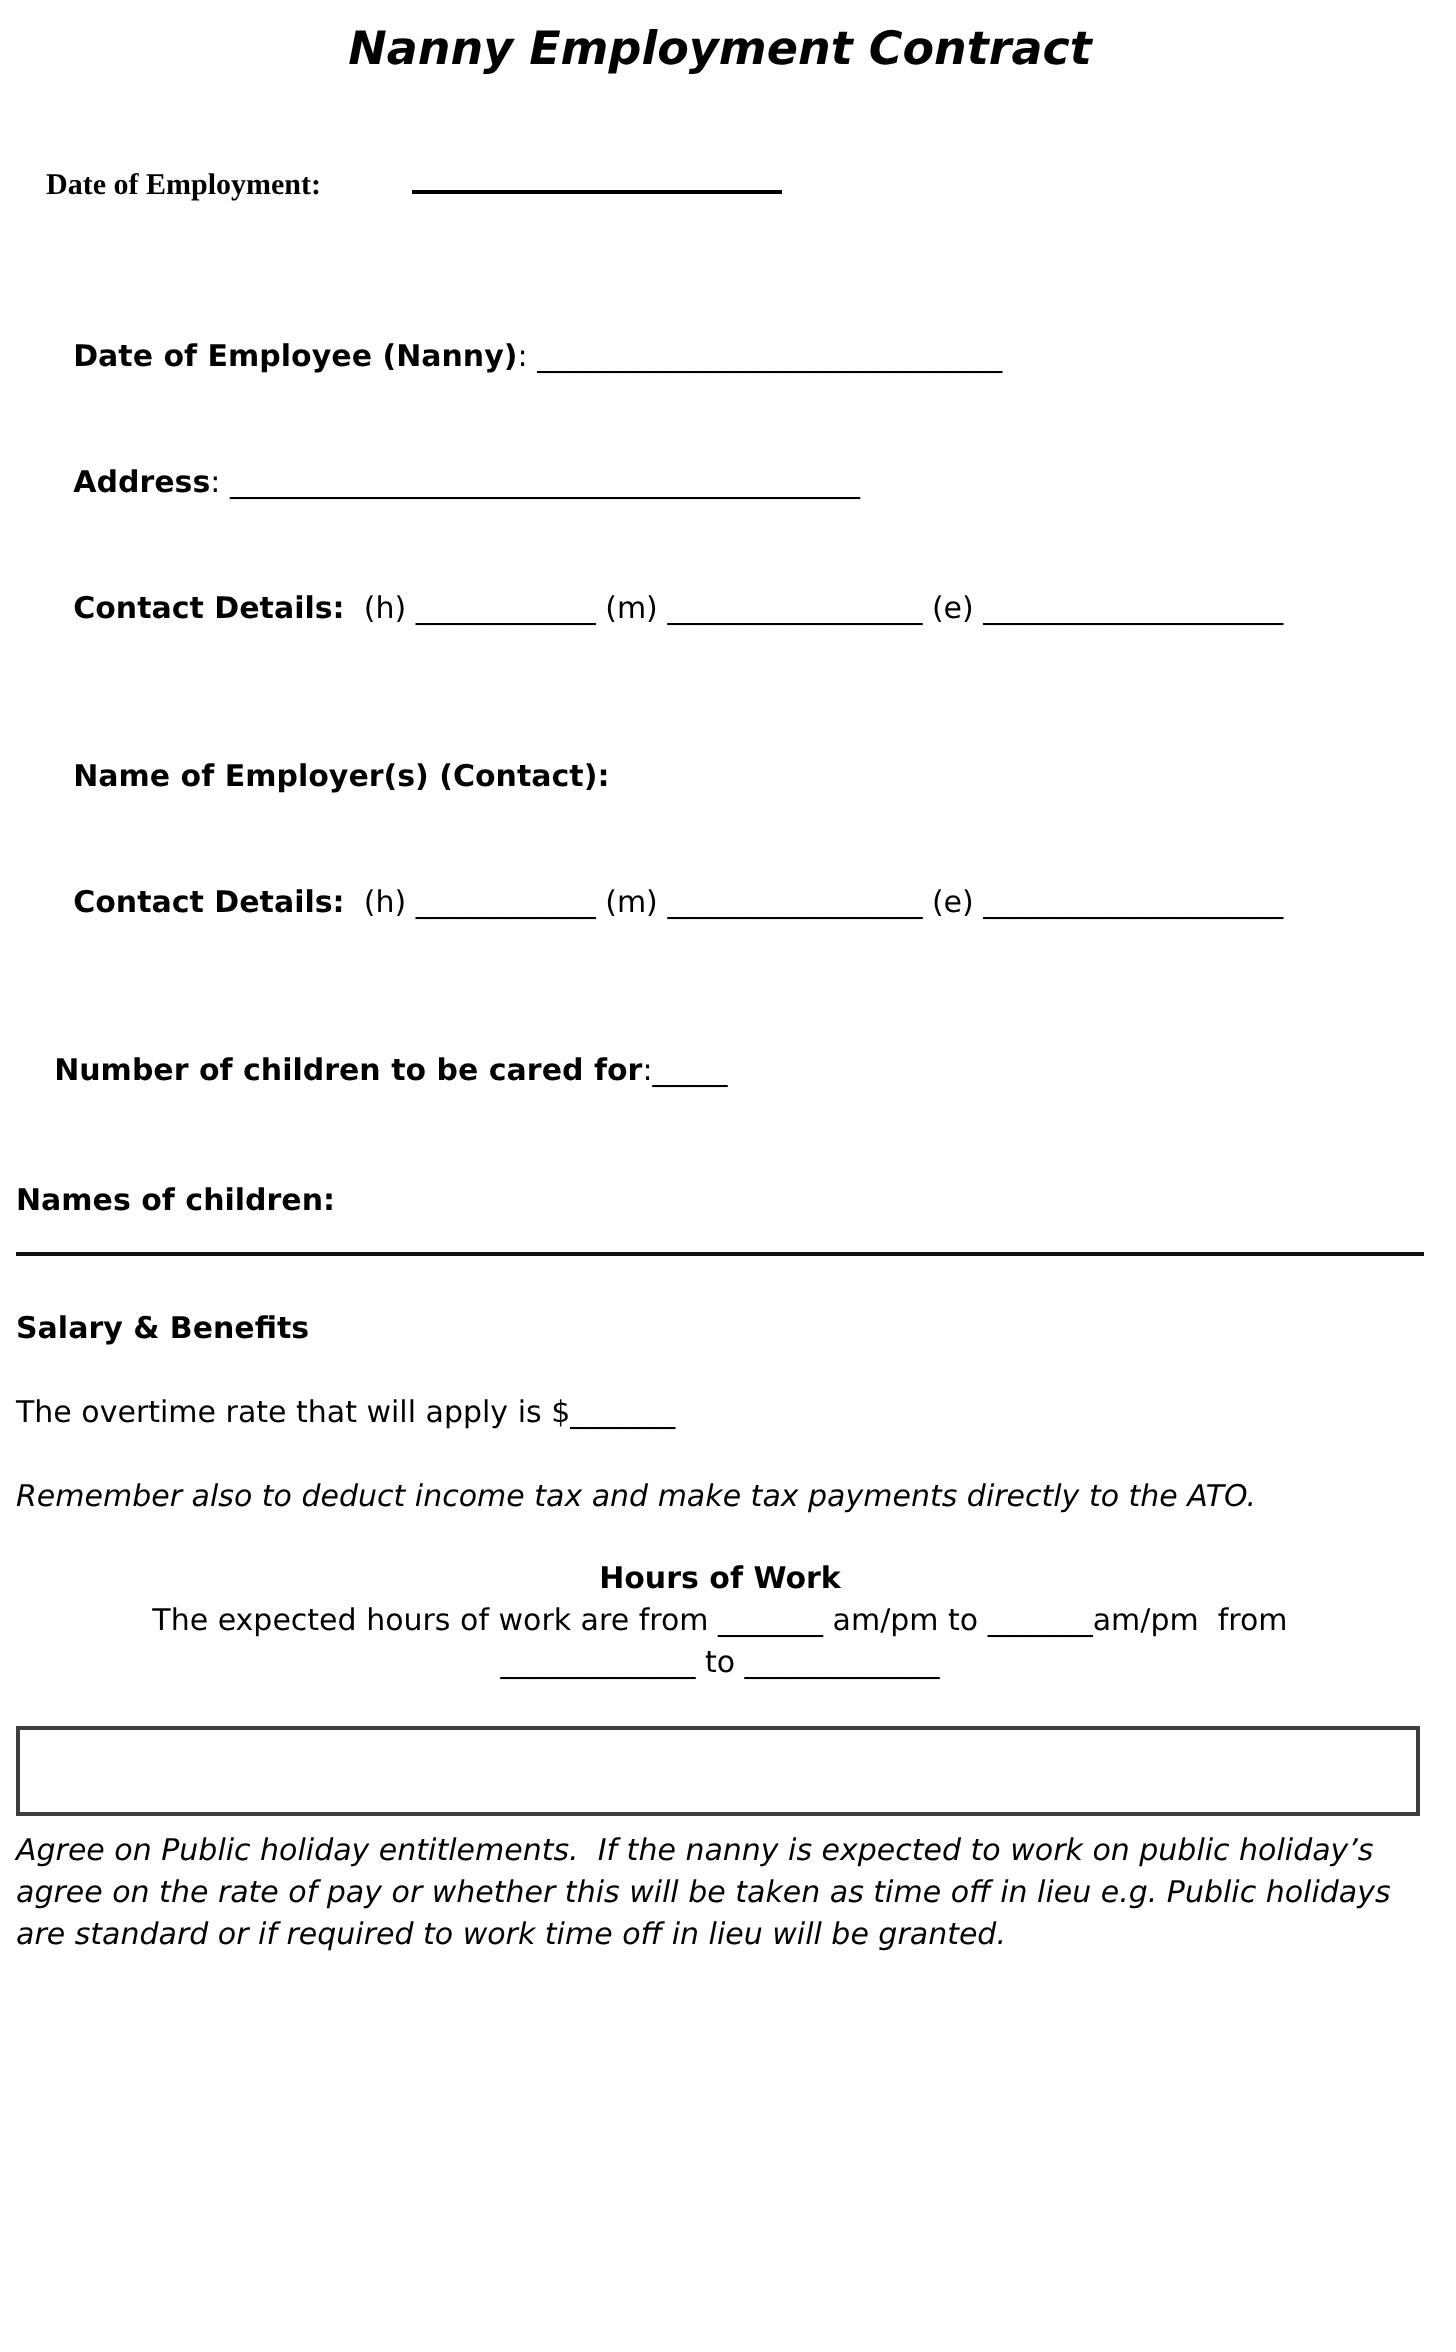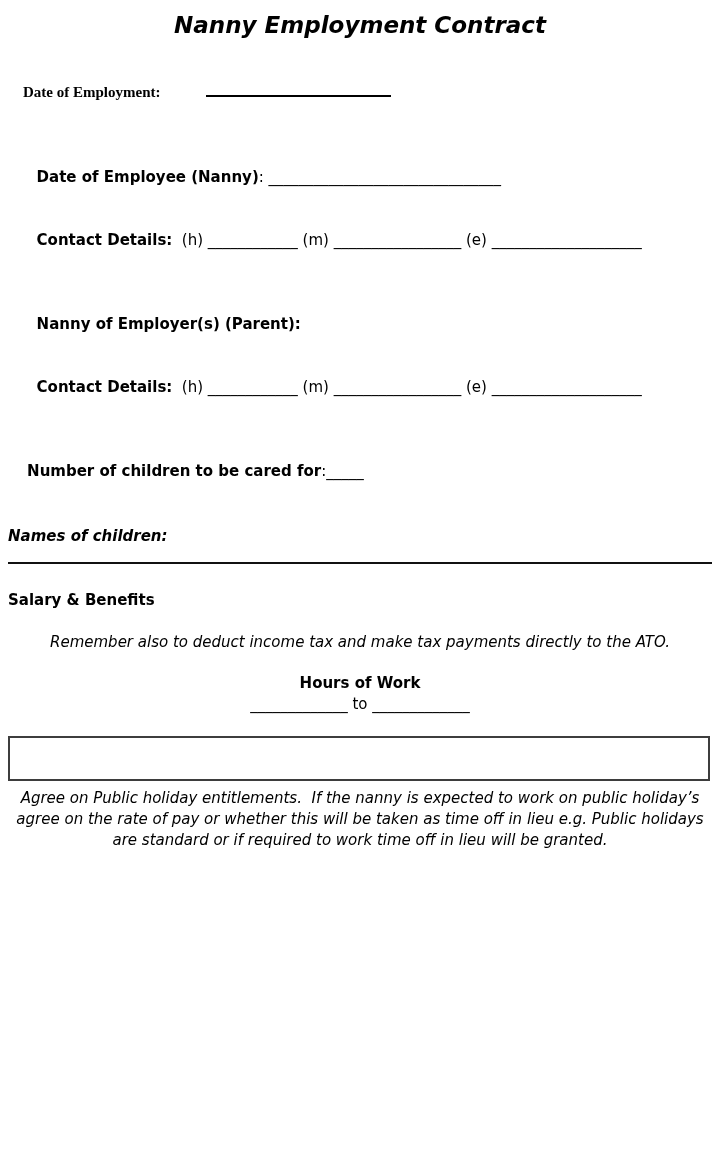--- a/index.html
+++ b/index.html
@@ -19,75 +19,80 @@
     font-size:23px;line-height:22px;margin:2px 0 24px 0;
   }
   .date-row{margin-bottom:22px;font-family:Liberation Serif, serif;}
   .date-blank{
     display:inline-block;width:185px;height:14px;
     border-bottom:2px solid #000;margin-left:46px;vertical-align:baseline;
   }
   .block{margin-bottom:21px;}
   .gap-lg{margin-bottom:23px;}
   .full-rule{border-bottom:2px solid #111;height:0;margin:15px 0 0 0;}
-  .names-block{margin-bottom:26px;font-style:italic;}
+  .names-block{margin-bottom:26px;}
   .heading{font-weight:bold;}
   .answer-box{
     border:2px solid #3d3d3d;height:41px;background:#fff;
     margin:12px 2px 7px 0;
   }
-  .note{margin-bottom:20px;text-align:center;}
+  .note{margin-bottom:20px;}
   .hours-block{margin-bottom:21px;text-align:center;}
 </style>
 </head>
 <body>
 
 <div class="page">
 
   <div class="title">Nanny Employment Contract</div>
 
   <div class="date-row line">
     <span class="b">Date of Employment:</span><span class="date-blank"></span>
   </div>
 
   <div class="block">
     <div class="line">
       <span class="b">Date of Employee (Nanny)</span><span>: </span><span>_______________________________</span>
     </div>
     <div class="line">
+      <span class="b">Address</span><span>: </span><span>__________________________________________</span>
+    </div>
+    <div class="line">
       <span class="b">Contact Details:</span><span>  (h) </span><span>____________</span><span> (m) </span><span>_________________</span><span> (e) </span><span>____________________</span>
     </div>
   </div>
 
   <div class="block">
     <div class="line">
-      <span class="b">Nanny of Employer(s) (Parent):</span>
+      <span class="b">Name of Employer(s) (Contact):</span>
     </div>
     <div class="line">
       <span class="b">Contact Details:</span><span>  (h) </span><span>____________</span><span> (m) </span><span>_________________</span><span> (e) </span><span>____________________</span>
     </div>
   </div>
 
   <div class="line gap-lg">
     <span class="b">Number of children to be cared for</span><span>:</span><span>_____</span>
   </div>
 
   <div class="names-block">
     <div class="line b">Names of children:</div>
     <div class="full-rule"></div>
   </div>
 
   <div class="block heading">Salary &amp; Benefits</div>
 
 
+  <div class="block line">The overtime rate that will apply is $_______</div>
 
   <div class="note line i">Remember also to deduct income tax and make tax payments directly to the ATO.</div>
 
   <div class="hours-block">
     <div class="heading">Hours of Work</div>
+    <div class="line">The expected hours of work are from _______ am/pm to _______am/pm  from</div>
     <div class="line">_____________ to _____________</div>
   </div>
 
   <div>
     <div class="answer-box"></div>
     <div class="note line i">Agree on Public holiday entitlements.  If the nanny is expected to work on public holiday’s agree on the rate of pay or whether this will be taken as time off in lieu e.g. Public holidays are standard or if required to work time off in lieu will be granted.</div>
   </div>
 
 </div>
 

